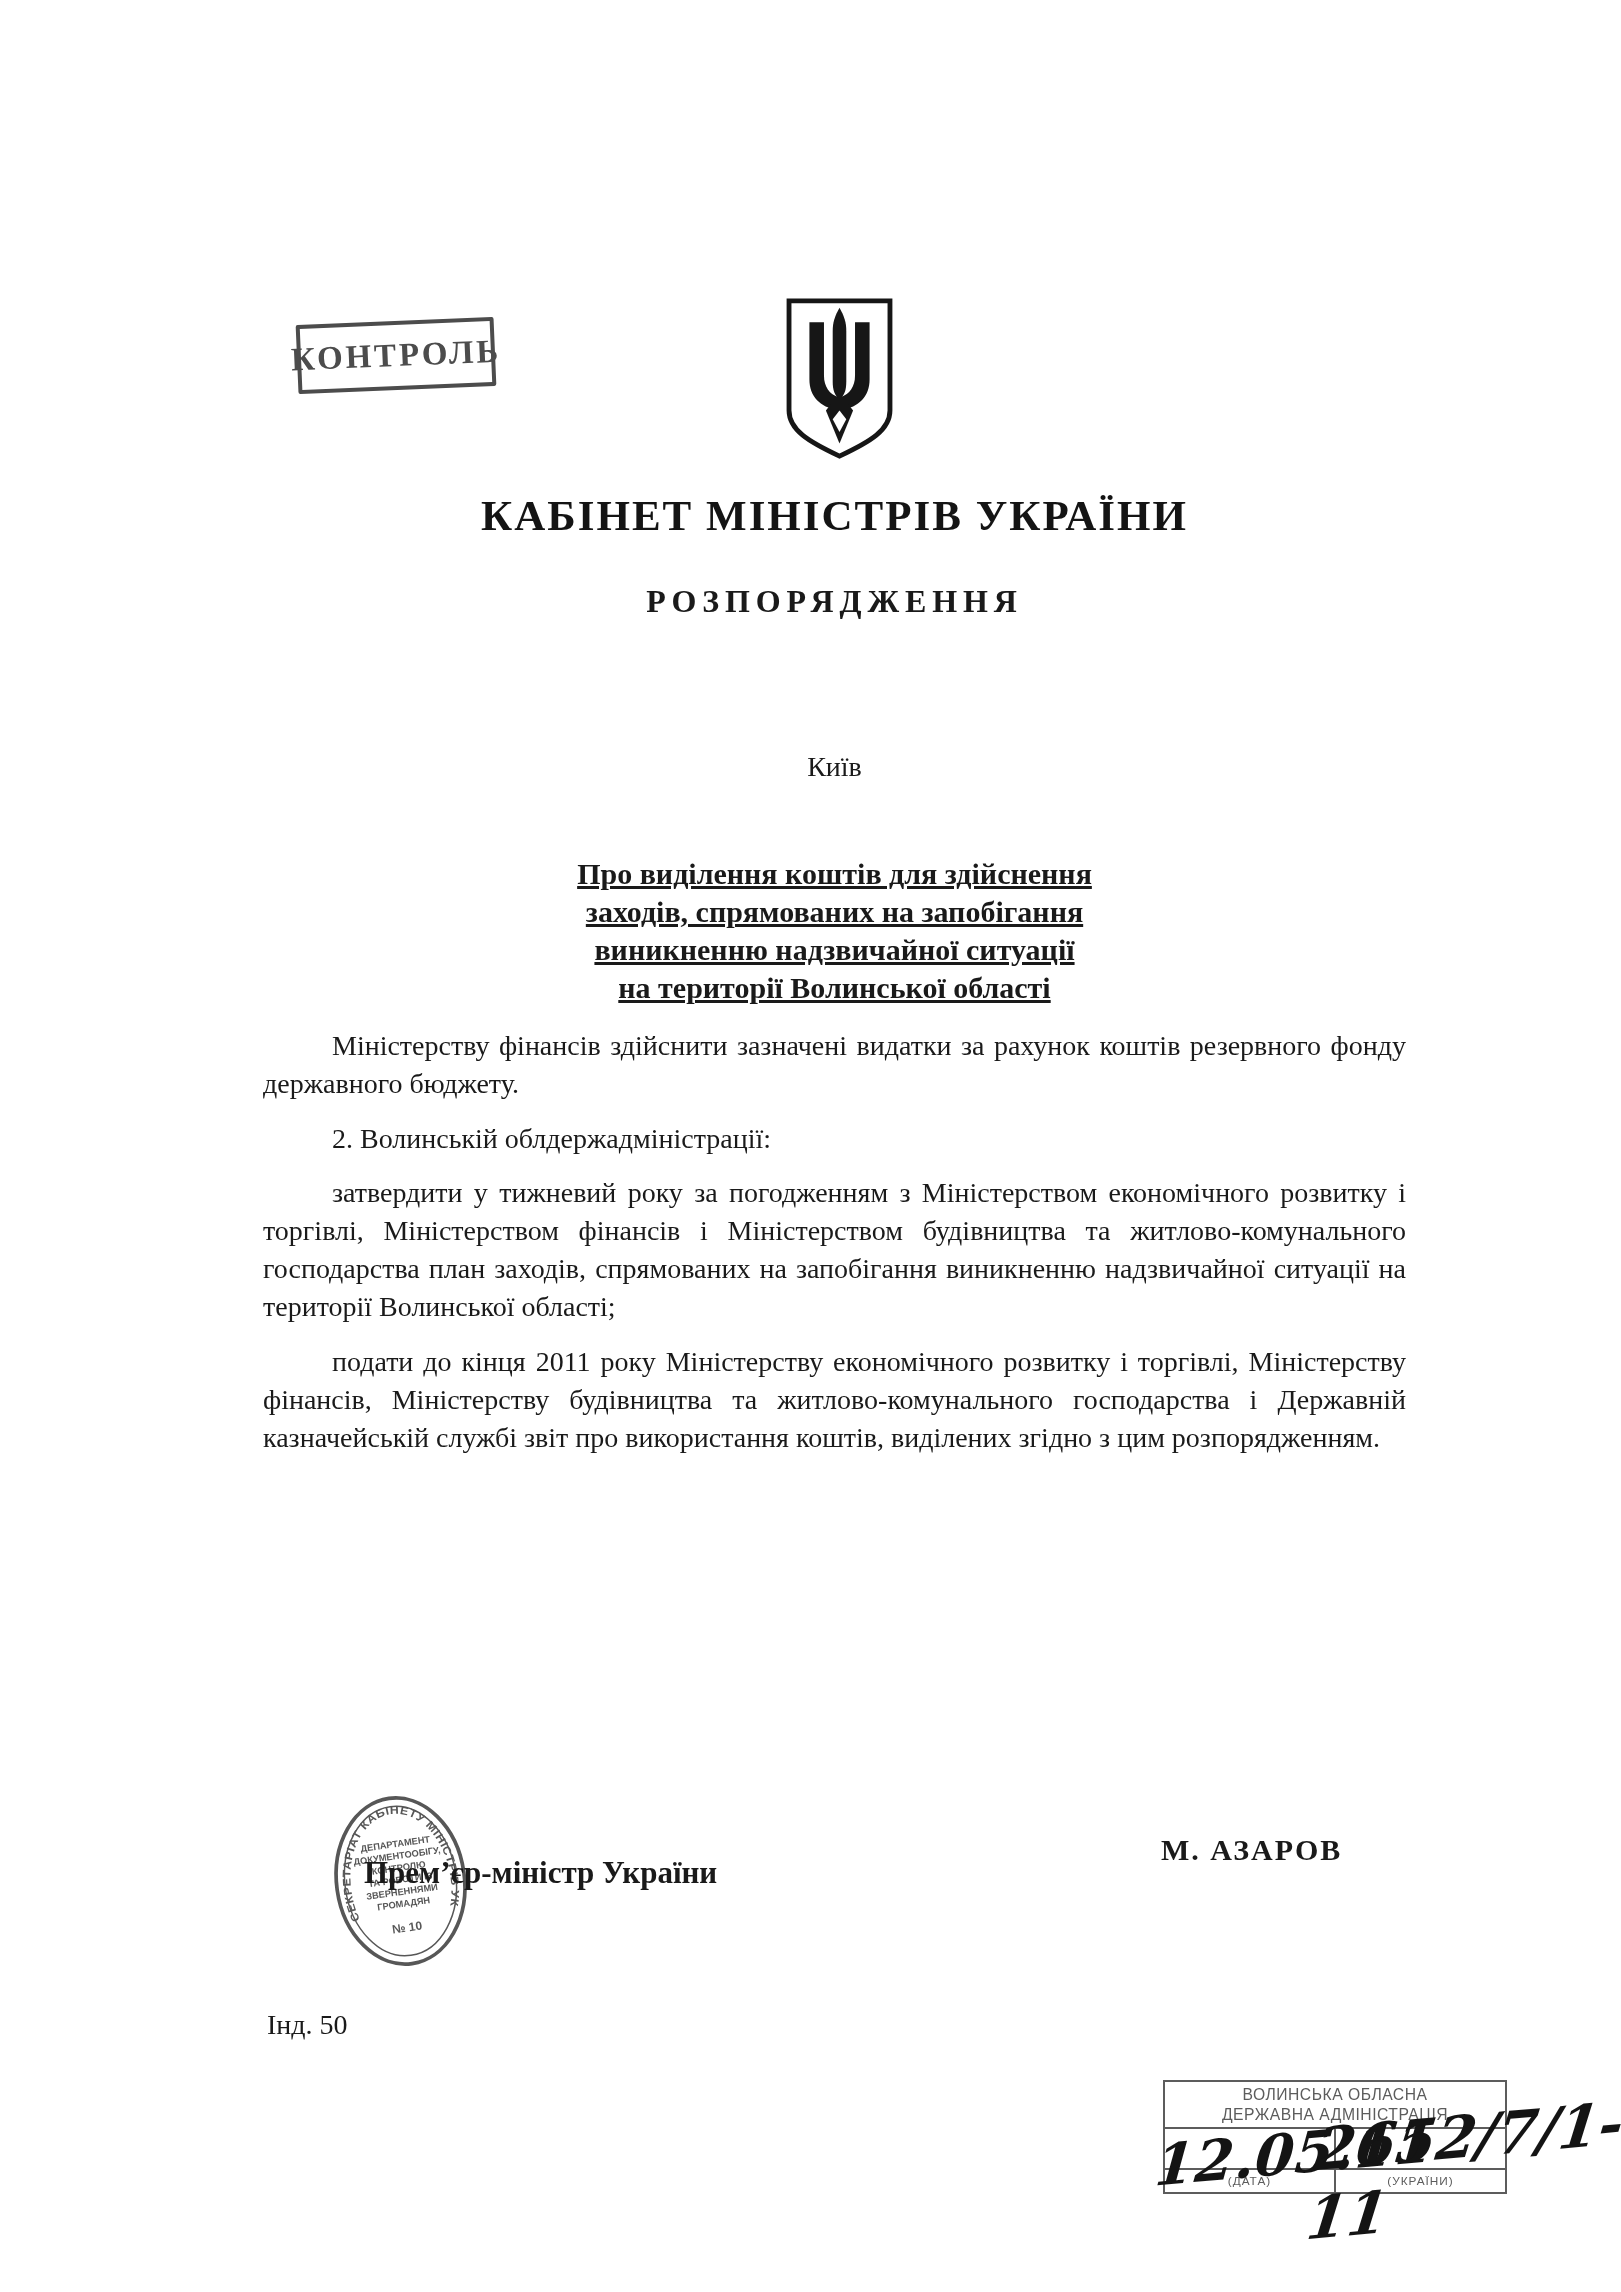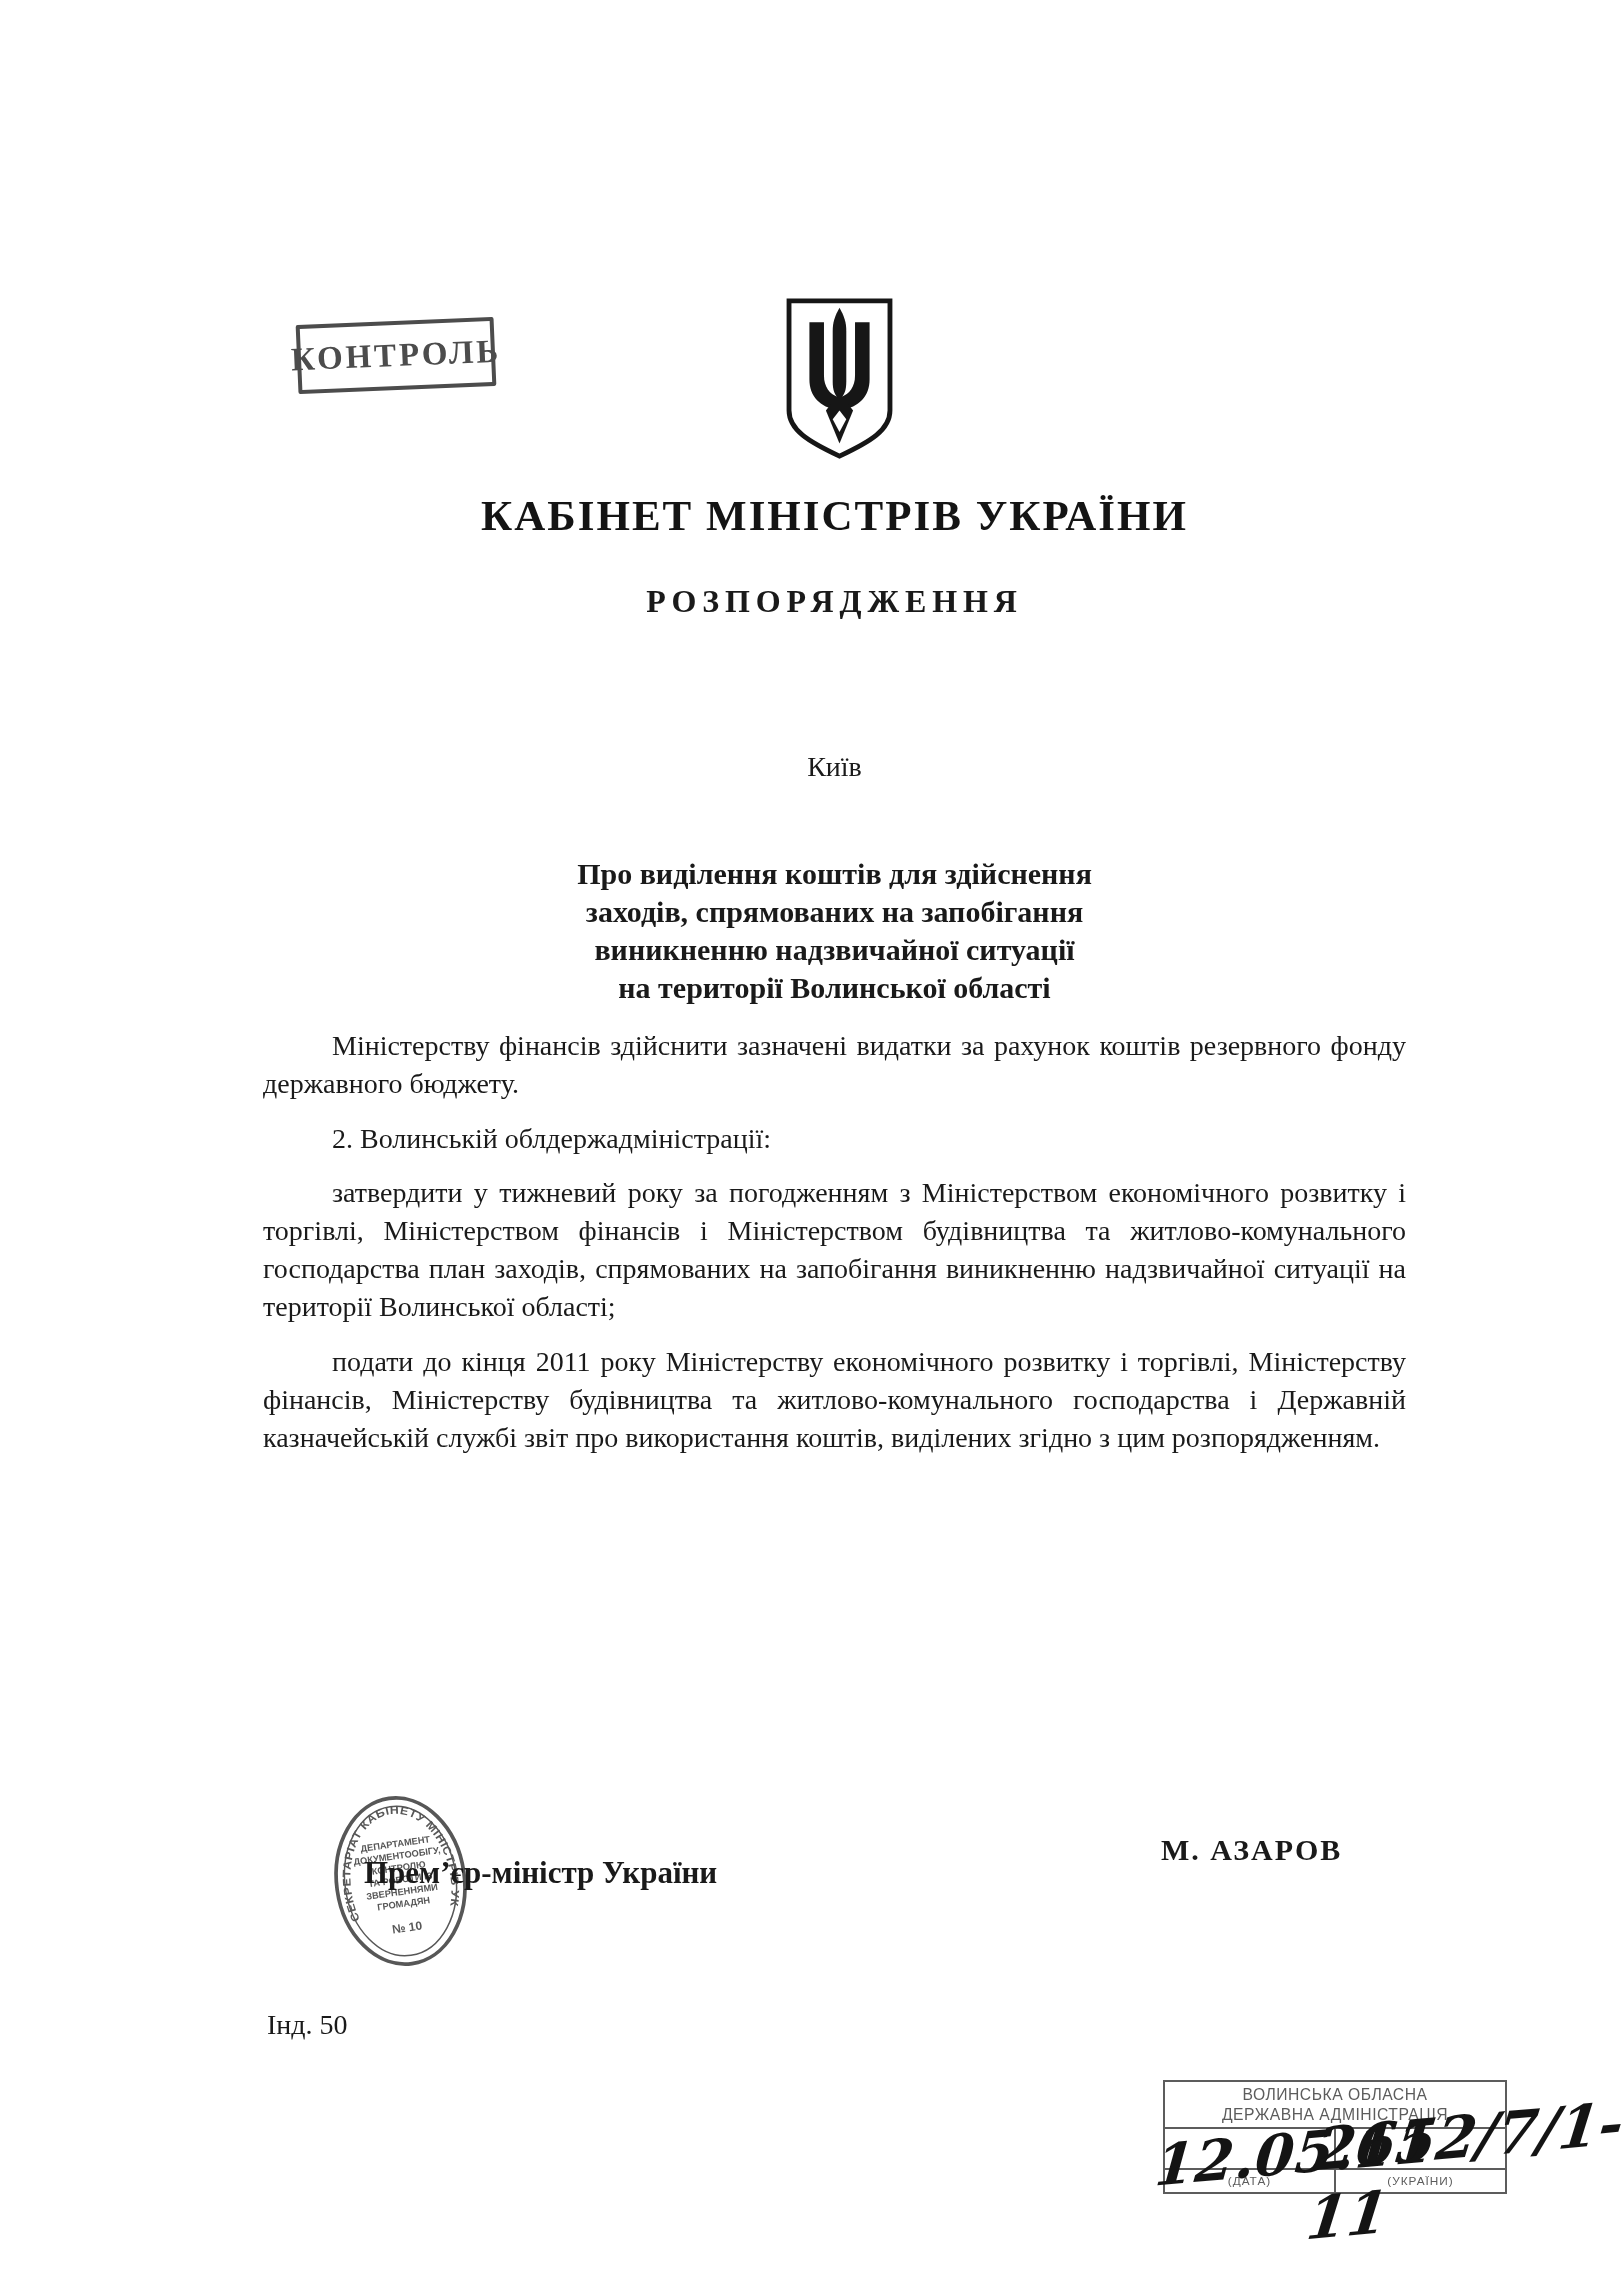--- a/index.html
+++ b/index.html
@@ -24,21 +24,21 @@
 
   
   .emblem{position:absolute;left:781px;top:296px;width:117px;height:165px;}
 
   
   .center-col{position:absolute;left:263px;width:1143px;text-align:center;}
   .org-name{top:491px;font-size:43px;font-weight:bold;letter-spacing:2px;color:#141414;}
   .doc-type{top:583px;font-size:32px;font-weight:bold;letter-spacing:5.9px;}
   .date-line{top:667px;font-size:29px;}
   .city{top:751px;font-size:28px;}
-  .doc-title{top:855px;font-size:30px;font-weight:bold;line-height:38px;}
+  .doc-title{top:855px;font-size:30px;font-weight:bold;line-height:38px;text-decoration:underline;}
 
   
   .body-text{
     position:absolute;left:263px;top:1027px;width:1143px;
     font-size:28px;line-height:38px;text-align:justify;
   }
   .body-text p{margin:0 0 16.7px 0;text-indent:69px;}
 
   
   .sig-position{position:absolute;left:364px;top:1855px;font-size:31px;font-weight:bold;z-index:3;}

